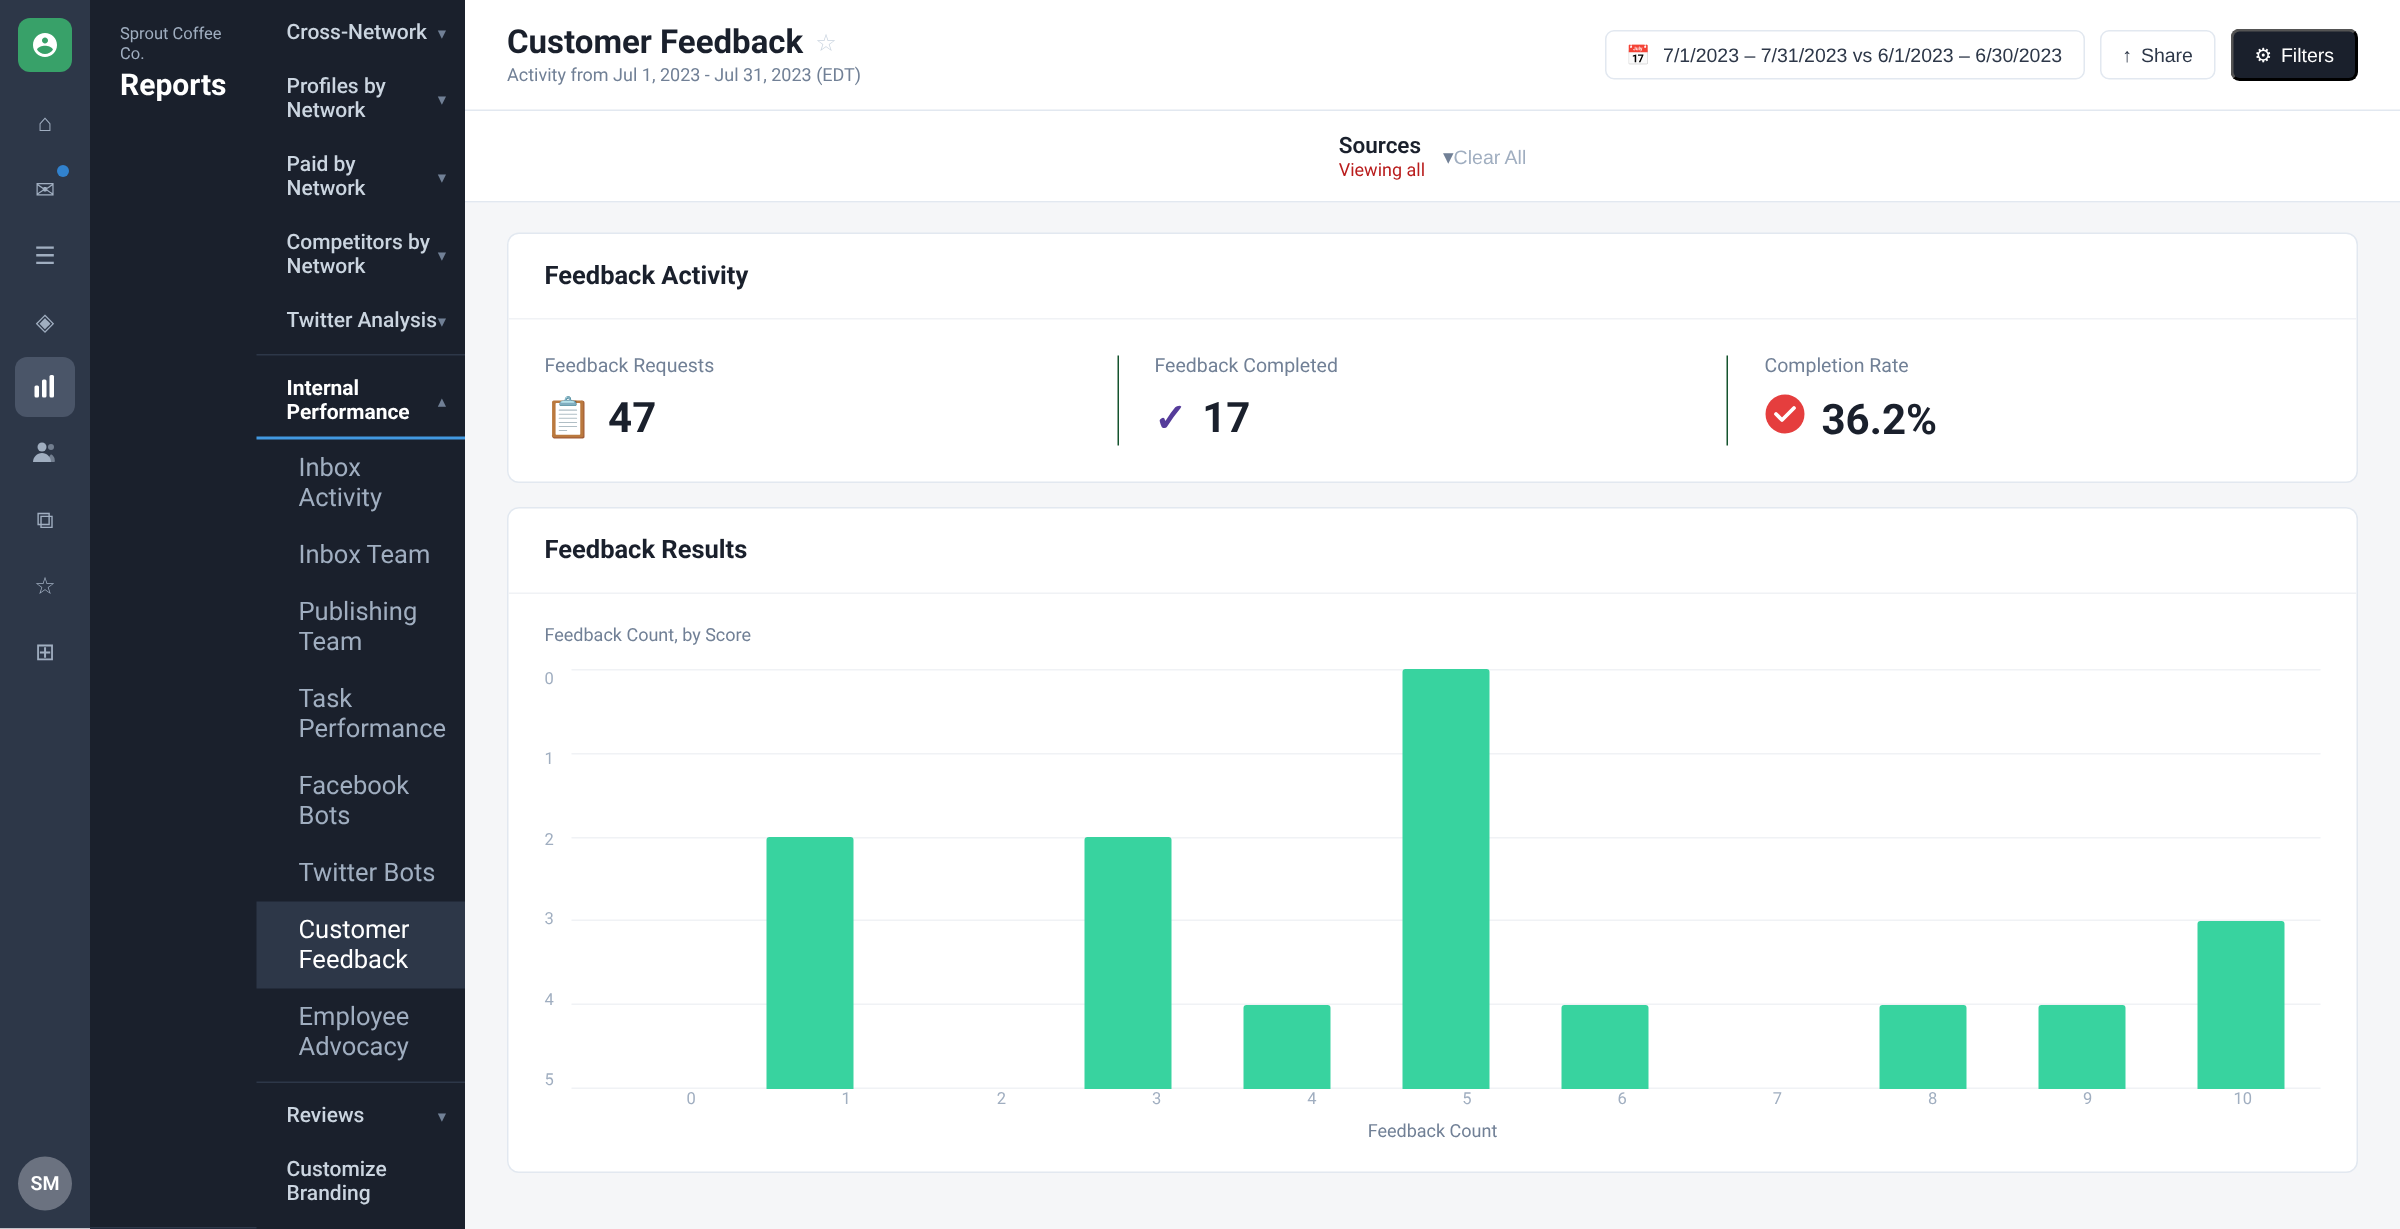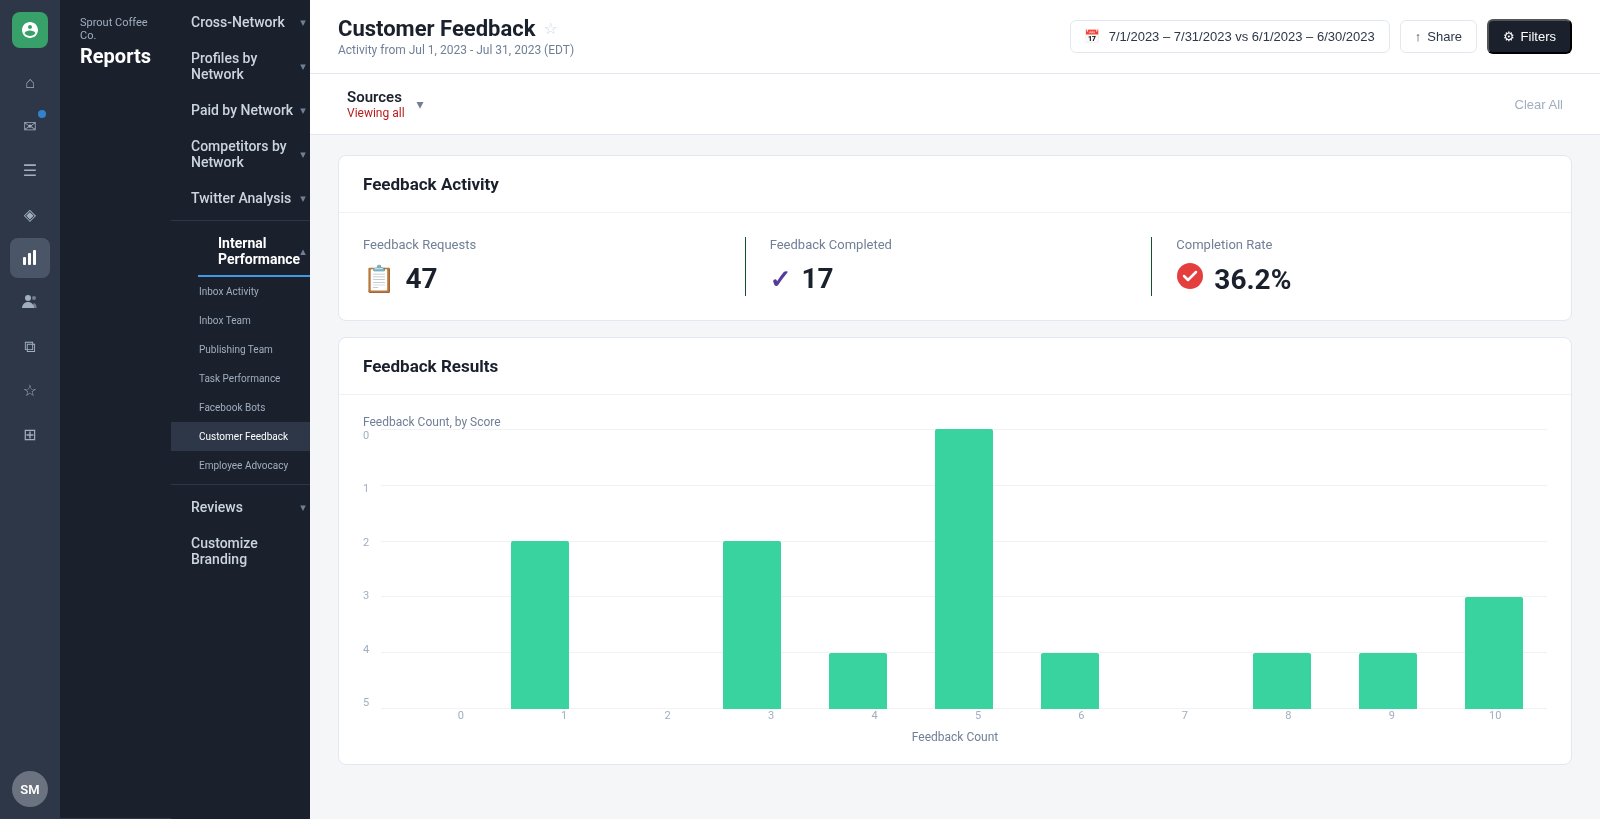--- a/index.html
+++ b/index.html
@@ -108,41 +108,40 @@
     }
     .nav-chevron {
       color: #718096;
       font-size: 11px;
     }
     .nav-sub-item {
       display: flex;
       align-items: center;
       padding: 9px 20px 9px 28px;
       color: #a0aec0;
-      font-size: 10px;
+      font-size: 17px;
       cursor: pointer;
     }
     .nav-sub-item.active {
       background: #2d3748;
       color: white;
     }
     .nav-divider {
       height: 1px;
       background: #2d3748;
       margin: 4px 0;
     }
     .nav-internal-label {
       font-size: 14px;
       font-weight: 700;
       color: white;
     }
     .nav-item.internal-performance {
       border-bottom: 2px solid #4299e1;
       padding-bottom: 8px;
-      margin-left: 27px;
     }
 
     
     .main-content {
       flex: 1;
       display: flex;
       flex-direction: column;
       overflow: hidden;
       background: #f5f6f8;
     }
@@ -215,24 +214,24 @@
       font-size: 13px;
       color: white;
       background: #1a202c;
       cursor: pointer;
     }
 
     
     .sources-bar {
       background: white;
       border-bottom: 1px solid #e2e8f0;
-      padding: 0 37px;
-      display: flex;
-      align-items: center;
-      justify-content: space-between;
+      padding: 0 16px;
+      display: flex;
+      align-items: center;
+      justify-content: center;
     }
     .sources-left {
       display: flex;
       align-items: center;
       gap: 12px;
       padding: 14px 0;
       cursor: pointer;
     }
     .sources-label-group {}
     .sources-title {
@@ -314,20 +313,21 @@
       font-size: 22px;
     }
 
     
     .chart-section {
       padding: 20px 24px;
     }
     .chart-label {
       font-size: 12px;
       color: #718096;
+      margin-bottom: 16px;
     }
     .y-axis {
       display: flex;
       flex-direction: column-reverse;
       justify-content: space-between;
       height: 280px;
       padding-right: 12px;
       flex-shrink: 0;
     }
     .y-tick {
@@ -475,20 +475,21 @@
     <div class="nav-item active-section internal-performance">
       <span class="nav-internal-label">Internal Performance</span>
       <span class="nav-chevron">▴</span>
     </div>
 
     <div class="nav-sub-item">Inbox Activity</div>
     <div class="nav-sub-item">Inbox Team</div>
     <div class="nav-sub-item">Publishing Team</div>
     <div class="nav-sub-item">Task Performance</div>
     <div class="nav-sub-item">Facebook Bots</div>
+    <div class="nav-sub-item">Twitter Bots</div>
     <div class="nav-sub-item active">Customer Feedback</div>
     <div class="nav-sub-item">Employee Advocacy</div>
 
     <div class="nav-divider"></div>
 
     <div class="nav-item">
       <span>Reviews</span>
       <span class="nav-chevron">▾</span>
     </div>
 

